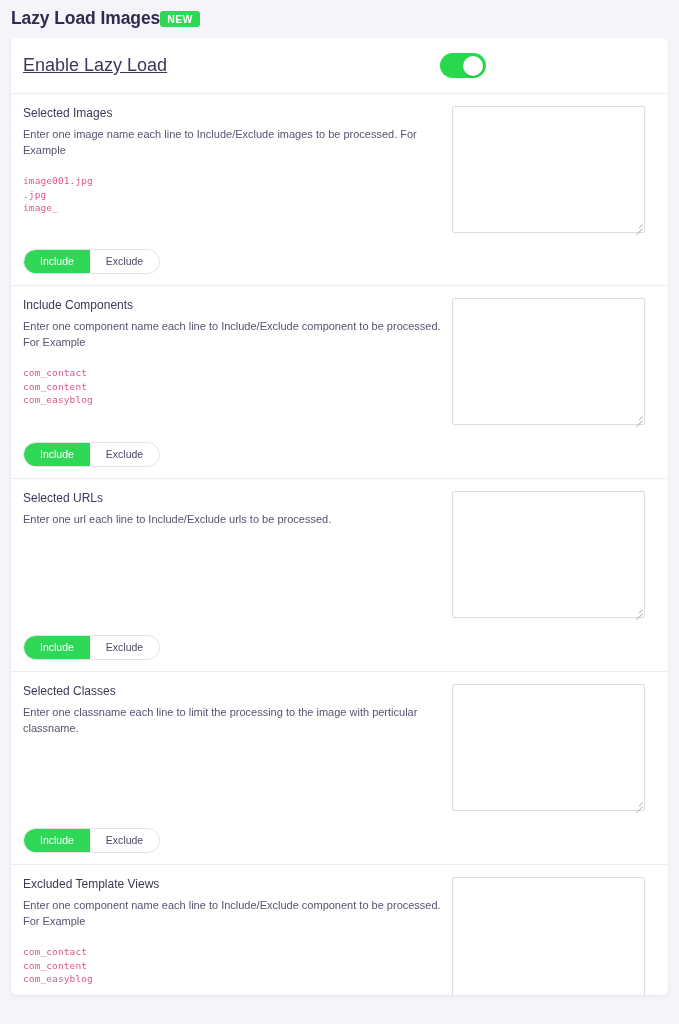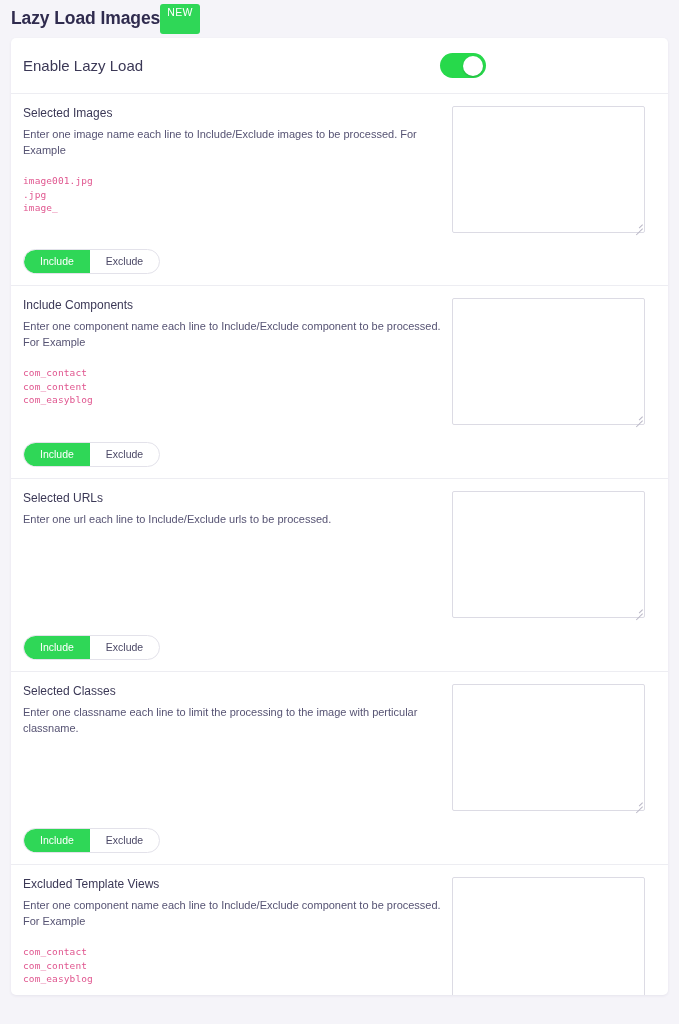--- a/index.html
+++ b/index.html
@@ -35,23 +35,23 @@
     font-size: 17.5px;
     font-weight: 600;
     color: #2f2b4e;
     letter-spacing: -0.1px;
     line-height: 1;
   }
   .badge-new {
     background: #2fd757;
     color: #ffffff;
     font-size: 10.5px;
-    font-weight: 400;
+    font-weight: 700;
     letter-spacing: 0.4px;
-    padding: 3px 7px 17px 7px;
+    padding: 3px 7px 3px 7px;
     border-radius: 3px;
     line-height: 1;
     display: inline-block;
   }
 
   
   .card {
     position: absolute;
     left: 11px;
     top: 38px;
@@ -72,23 +72,24 @@
   }
   .row:last-child { border-bottom: none; }
 
   
   .row-enable {
     height: 56px;
     display: flex;
     align-items: center;
   }
   .row-label {
-    font-size: 15px;
+    font-size: 18px;
     color: #3b3856;
     font-weight: 400;
+    text-decoration: underline;
   }
 
   .toggle {
     position: absolute;
     left: 429px;
     top: 15px;
     width: 46px;
     height: 25px;
     border-radius: 14px;
     background: #27d94b;

